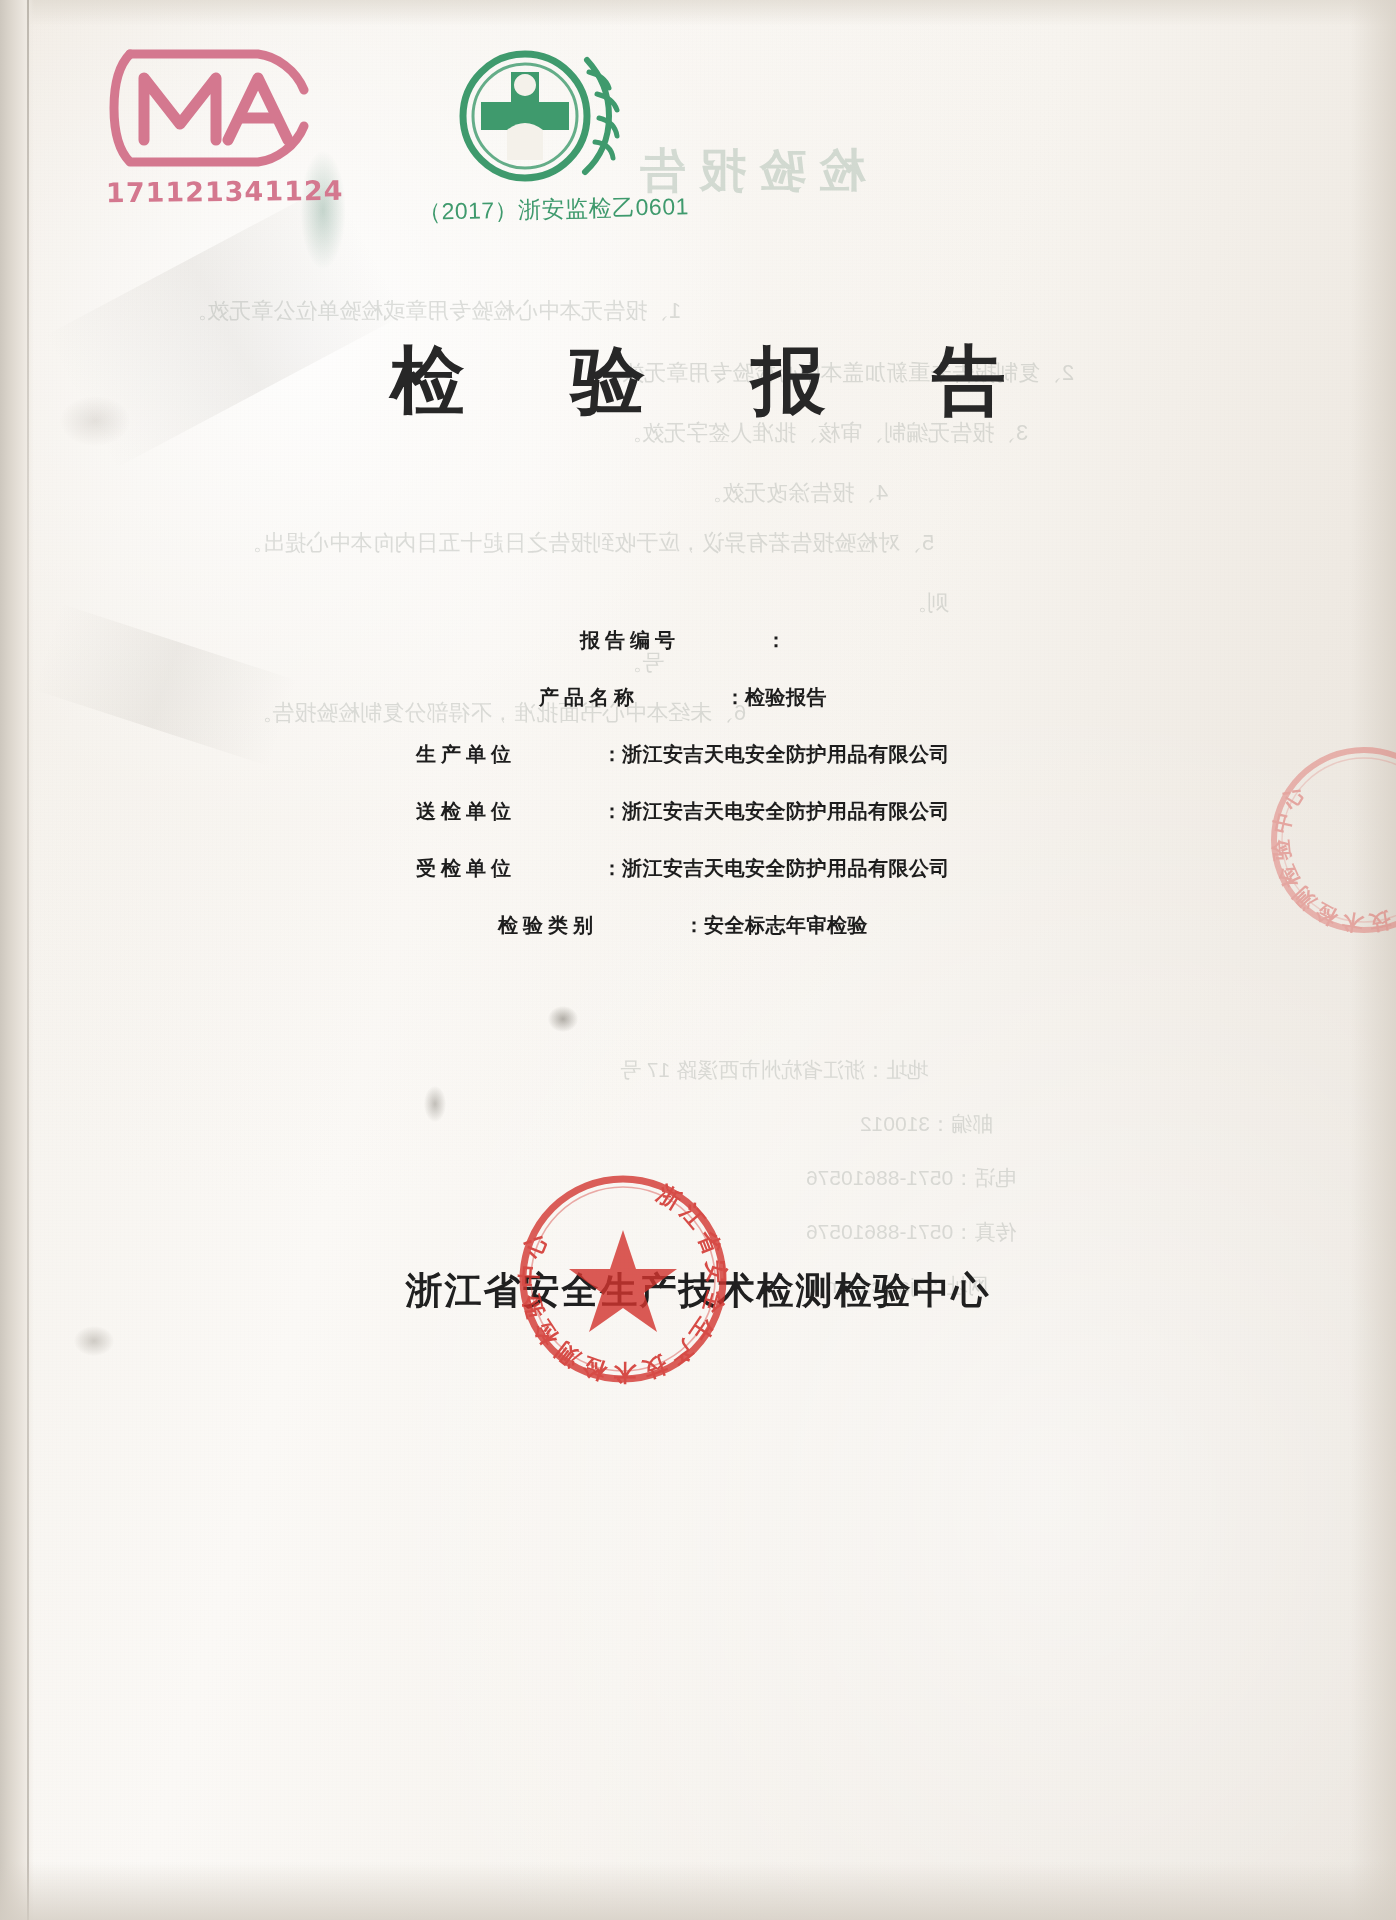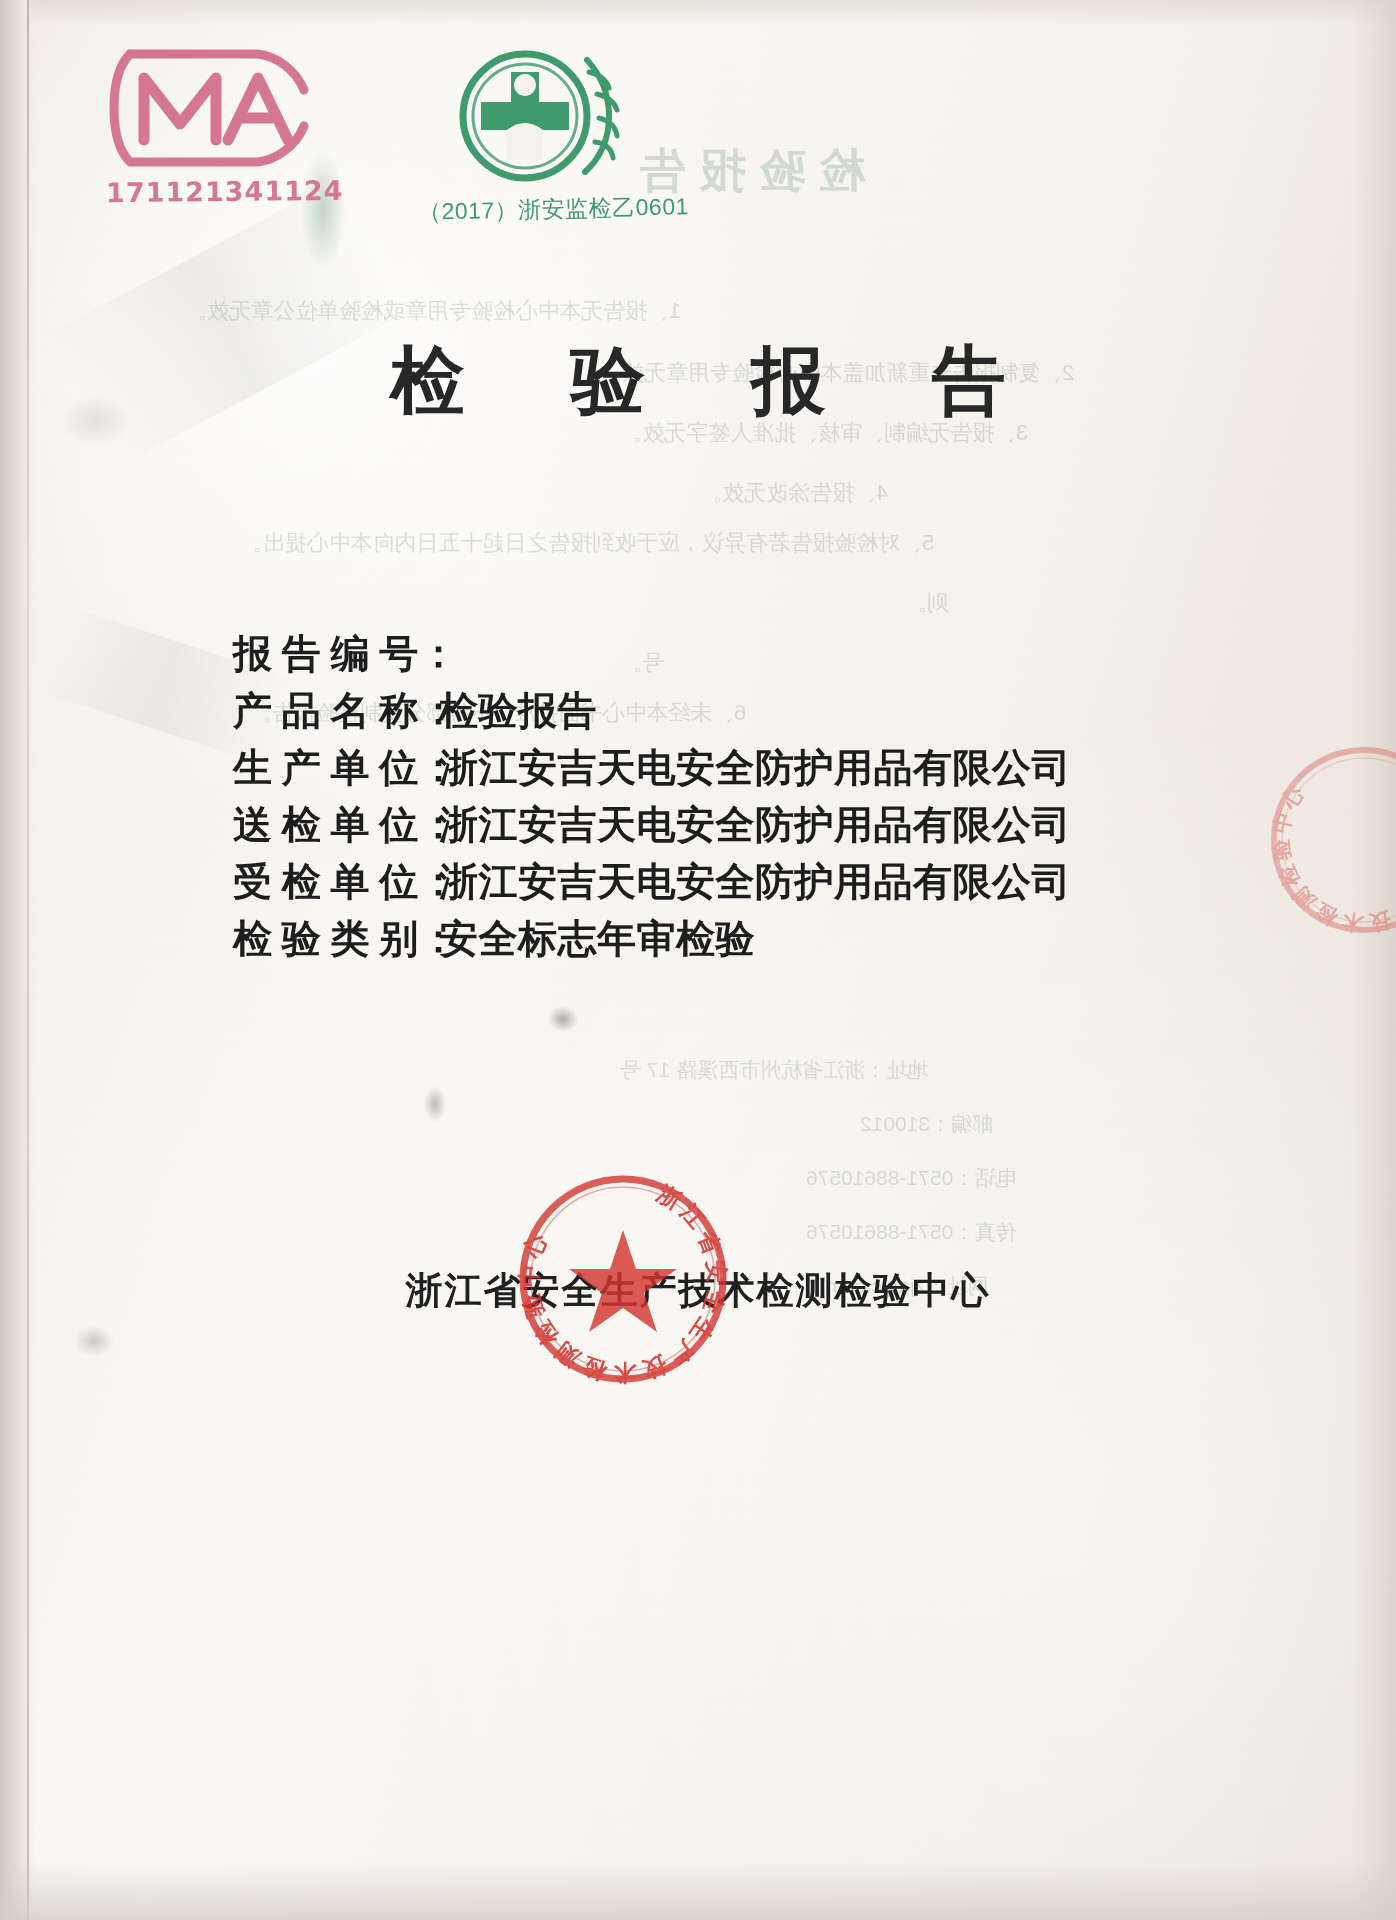--- a/index.html
+++ b/index.html
@@ -156,23 +156,24 @@
   .info-block {
     position: absolute;
     left: 233px;
     top: 627px;
     width: 900px;
   }
   .info-row {
     display: flex;
     align-items: baseline;
     height: 57px;
-    font-size: 39px;
+    font-size: 20px;
     color: #1d1d1d;
     font-weight: 700;
+    justify-content: center;
   }
   .info-label {
     width: 186px;
     display: flex;
     justify-content: space-between;
     font-weight: 700;
     letter-spacing: 0;
   }
   .info-colon {
     width: 20px;

